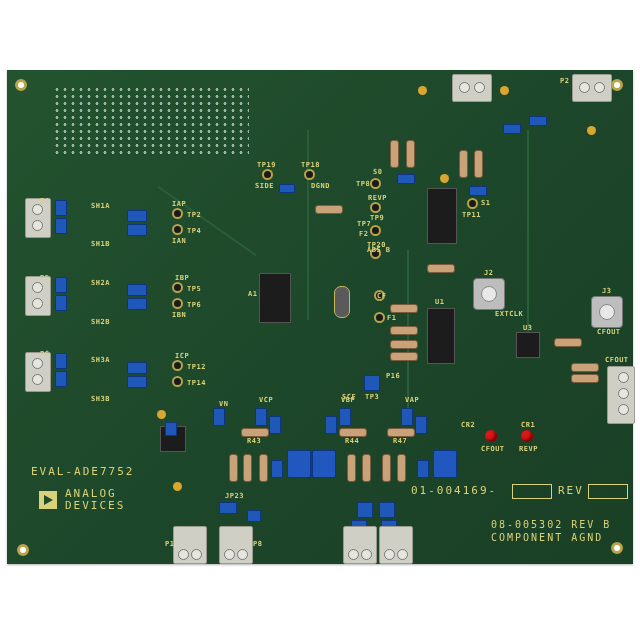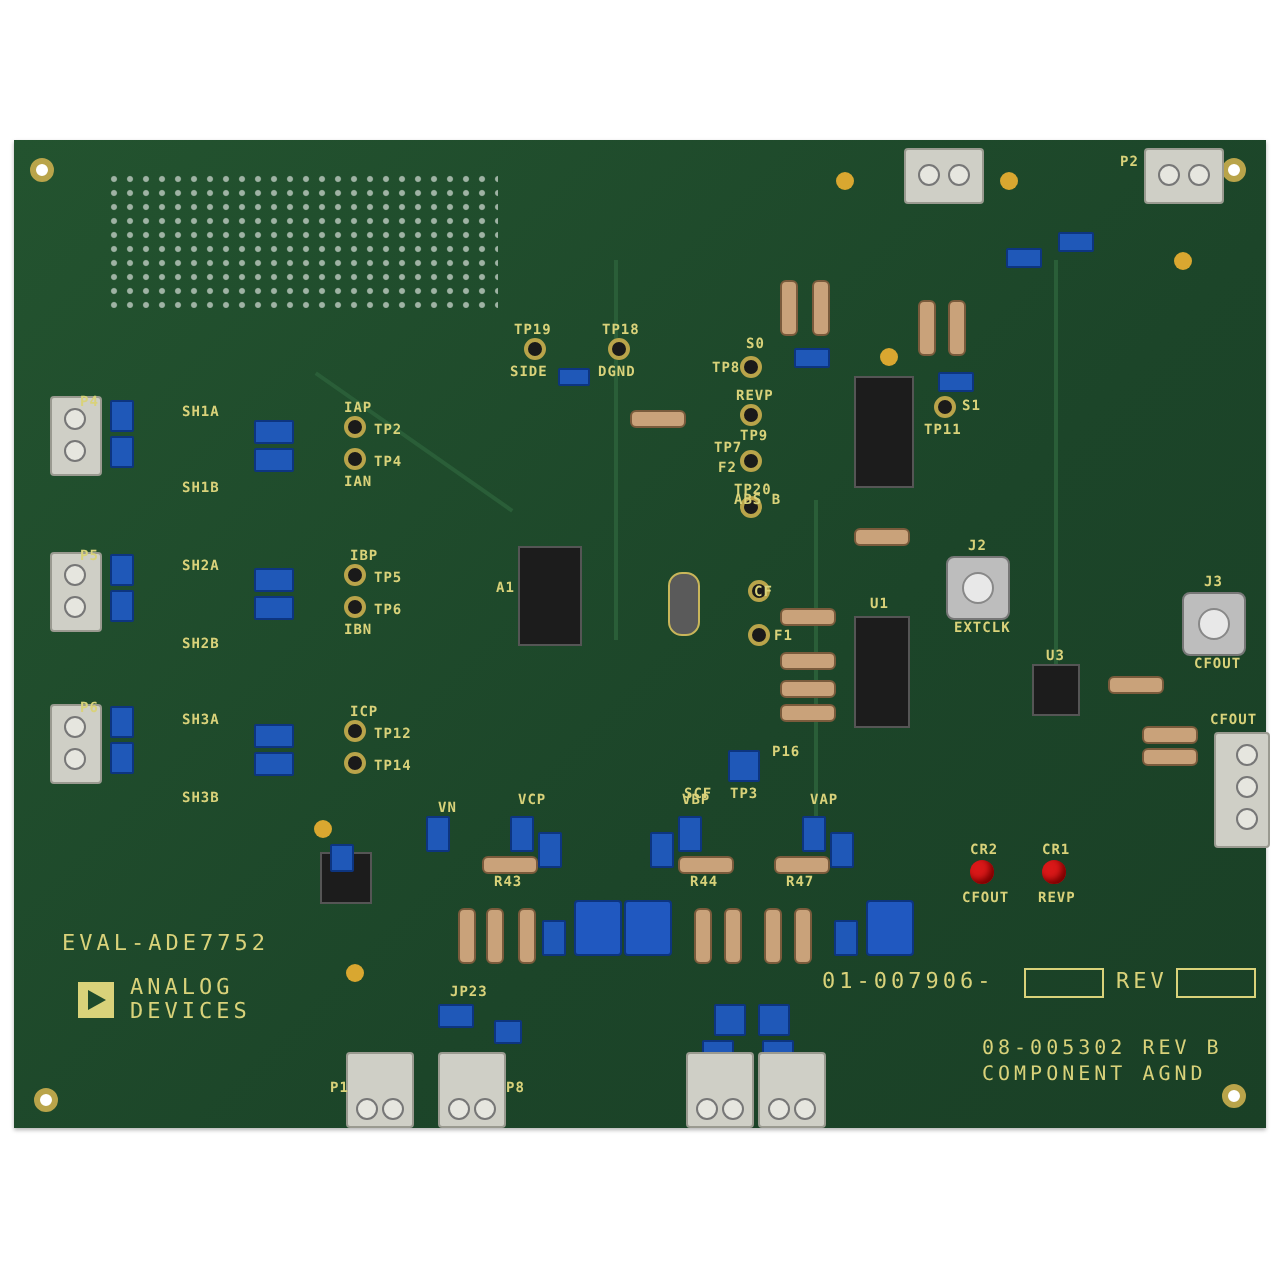--- a/index.html
+++ b/index.html
@@ -100,21 +100,21 @@
   <div class="silk" style="left:168px;top:282px">ICP</div>
   <div class="silk" style="left:180px;top:293px">TP12</div>
   <div class="silk" style="left:180px;top:309px">TP14</div>
 
   <div class="tp" style="left:255px;top:99px"></div>
   <div class="silk" style="left:250px;top:91px">TP19</div>
   <div class="silk" style="left:248px;top:112px">SIDE</div>
   <div class="jumper" style="left:272px;top:114px;width:14px;height:7px"></div>
   <div class="tp" style="left:297px;top:99px"></div>
   <div class="silk" style="left:294px;top:91px">TP18</div>
-  <div class="silk" style="left:292px;top:112px">DGND</div>
+  <div class="silk" style="left:304px;top:112px">DGND</div>
 
   <div class="ic" style="left:252px;top:203px;width:30px;height:48px"></div>
   <div class="silk" style="left:241px;top:220px">A1</div>
   <div class="res" style="left:308px;top:135px;width:26px;height:7px"></div>
 
   <div style="position:absolute;left:327px;top:216px;width:14px;height:30px;border-radius:7px;background:#5a5a5a;border:1px solid #c9b65a"></div>
 
   <div class="term" style="left:445px;top:4px;width:38px;height:26px">
     <div class="screw" style="left:6px;top:7px"></div>
       <div class="screw" style="left:21px;top:7px"></div>
@@ -162,39 +162,39 @@
   <div class="res" style="left:383px;top:234px;width:26px;height:7px"></div>
   <div class="res" style="left:383px;top:256px;width:26px;height:7px"></div>
   <div class="res" style="left:383px;top:270px;width:26px;height:7px"></div>
   <div class="res" style="left:383px;top:282px;width:26px;height:7px"></div>
   <div class="res" style="left:420px;top:194px;width:26px;height:7px"></div>
   <div class="ic" style="left:420px;top:238px;width:26px;height:54px"></div>
   <div class="silk" style="left:428px;top:228px">U1</div>
 
   <div class="bnc" style="left:466px;top:208px"></div>
   <div class="silk" style="left:477px;top:199px">J2</div>
-  <div class="silk" style="left:470px;top:240px">EXTCLK</div>
+  <div class="silk" style="left:488px;top:240px">EXTCLK</div>
   <div class="bnc" style="left:584px;top:226px"></div>
   <div class="silk" style="left:595px;top:217px">J3</div>
   <div class="silk" style="left:590px;top:258px">CFOUT</div>
 
   <div class="ic" style="left:509px;top:262px;width:22px;height:24px"></div>
   <div class="silk" style="left:516px;top:254px">U3</div>
   <div class="res" style="left:547px;top:268px;width:26px;height:7px"></div>
   <div class="res" style="left:564px;top:293px;width:26px;height:7px"></div>
   <div class="res" style="left:564px;top:304px;width:26px;height:7px"></div>
   <div class="term" style="left:600px;top:296px;width:26px;height:56px">
     <div class="screw" style="left:10px;top:5px"></div>
       <div class="screw" style="left:10px;top:21px"></div>
       <div class="screw" style="left:10px;top:37px"></div>
     </div>
   <div class="silk" style="left:598px;top:286px">CFOUT</div>
 
   <div class="led" style="left:478px;top:360px"></div>
-  <div class="silk" style="left:478px;top:351px">CR2</div>
+  <div class="silk" style="left:454px;top:351px">CR2</div>
   <div class="silk" style="left:474px;top:375px">CFOUT</div>
   <div class="led" style="left:514px;top:360px"></div>
   <div class="silk" style="left:514px;top:351px">CR1</div>
   <div class="silk" style="left:512px;top:375px">REVP</div>
 
   <div class="jumper" style="left:357px;top:305px;width:14px;height:14px"></div>
   <div class="silk" style="left:335px;top:323px">SCF</div>
   <div class="silk" style="left:358px;top:323px">TP3</div>
   <div class="silk" style="left:379px;top:302px">P16</div>
 
@@ -261,20 +261,20 @@
   <div class="term" style="left:372px;top:456px;width:32px;height:36px">
     <div class="screw" style="left:4px;top:22px"></div>
       <div class="screw" style="left:17px;top:22px"></div>
     </div>
 
   <div class="silk big" style="left:24px;top:395px">EVAL-ADE7752</div>
   <div class="logo"></div>
   <div class="silk big" style="left:58px;top:418px;line-height:11px">ANALOG</div>
   <div class="silk big" style="left:58px;top:430px;line-height:11px">DEVICES</div>
 
-  <div class="silk big" style="left:404px;top:414px">01-007906-</div>
+  <div class="silk big" style="left:404px;top:414px">01-004169-</div>
   <div class="box" style="left:505px;top:414px;width:38px;height:13px"></div>
   <div class="silk big" style="left:551px;top:414px">REV</div>
   <div class="box" style="left:581px;top:414px;width:38px;height:13px"></div>
 
   <div class="silk big" style="left:484px;top:449px;font-size:10px">08-005302 REV B</div>
   <div class="silk big" style="left:484px;top:462px;font-size:10px">COMPONENT AGND</div>
 </div>
 
 </body></html>

